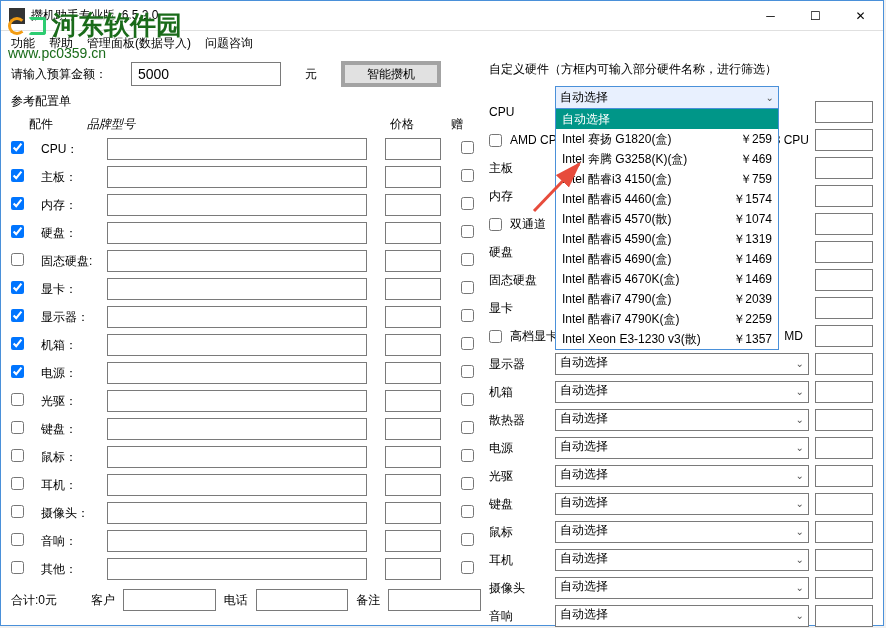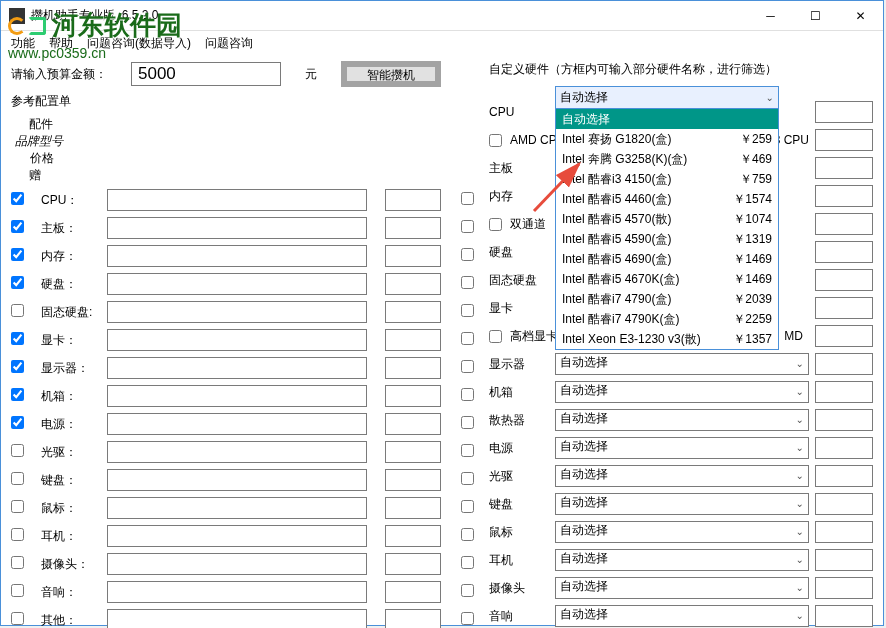--- a/index.html
+++ b/index.html
@@ -14,25 +14,25 @@
 .watermark .shape1 { width: 18px; height: 18px; border: 3px solid #f39c12; border-radius: 50%; border-right-color: transparent; }
 .watermark .shape2 { width: 18px; height: 18px; border: 3px solid #2ecc71; border-radius: 3px; border-left-color: transparent; }
 .watermark .txt { font-size: 26px; font-weight: bold; color: #1a6b1a; margin-left: 4px; text-shadow: 1px 1px 0 #fff; }
 .watermark .url { color: #1a6b1a; font-size: 14px; margin-top: 2px; }
 .menubar { height: 24px; display: flex; align-items: center; padding: 0 10px; gap: 14px; }
 .menubar span { cursor: pointer; }
 .content { display: flex; padding: 6px 10px; gap: 8px; height: calc(100% - 54px); }
 .left-panel { width: 470px; }
 .right-panel { flex: 1; position: relative; }
 .budget-row { display: flex; align-items: center; gap: 24px; margin-bottom: 6px; }
-.budget-row input { width: 150px; height: 24px; border: 1px solid #7a7a7a; padding: 0 6px; font-size: 17px; }
-.budget-row button { width: 100px; height: 26px; background: #e1e1e1; border: 6px solid #a3a3a3; cursor: pointer; }
+.budget-row input { width: 150px; height: 24px; border: 1px solid #7a7a7a; padding: 0 6px; font-size: 14px; }
+.budget-row button { width: 100px; height: 26px; background: #e1e1e1; border: 4px solid #a3a3a3; cursor: pointer; }
 .section-title { margin: 4px 0; }
 .config-form { position: relative; }
-.config-header { display: flex; padding: 2px 0; flex-direction: column; }
+.config-header { display: flex; padding: 2px 0; }
 .config-header .h1 { width: 72px; }
 .config-header .h2 { flex: 1; padding-left: 4px; font-style: italic; }
 .config-header .h3 { width: 62px; text-align: center; }
 .config-header .h4 { width: 48px; text-align: center; }
 .config-row { display: flex; align-items: center; height: 28px; gap: 12px; }
 .config-row .cb-cell { width: 16px; }
 .config-row .cb-cell input { width: 13px; height: 13px; }
 .config-row .lbl { width: 56px; padding-left: 2px; }
 .config-row .inp1 { flex: 1; height: 22px; border: 1px solid #7a7a7a; }
 .config-row .inp2 { width: 56px; height: 22px; border: 1px solid #7a7a7a; margin-left: 6px; }
@@ -64,21 +64,21 @@
     <div class="icon"></div>
     <div class="title">攒机助手专业版_6.5.2.0</div>
     <div class="winbtn">─</div>
     <div class="winbtn">☐</div>
     <div class="winbtn close">✕</div>
   </div>
 
   <div class="menubar">
     <span>功能</span>
     <span>帮助</span>
-    <span>问题咨询(数据导入)</span>
+    <span>管理面板(数据导入)</span>
     <span>问题咨询</span>
   </div>
 
   <div class="content">
     <div class="left-panel">
       <div class="budget-row">
         <span>请输入预算金额：</span>
         <input type="text" value="5000" style="">
         <span>元</span>
         <button>智能攒机</button>

